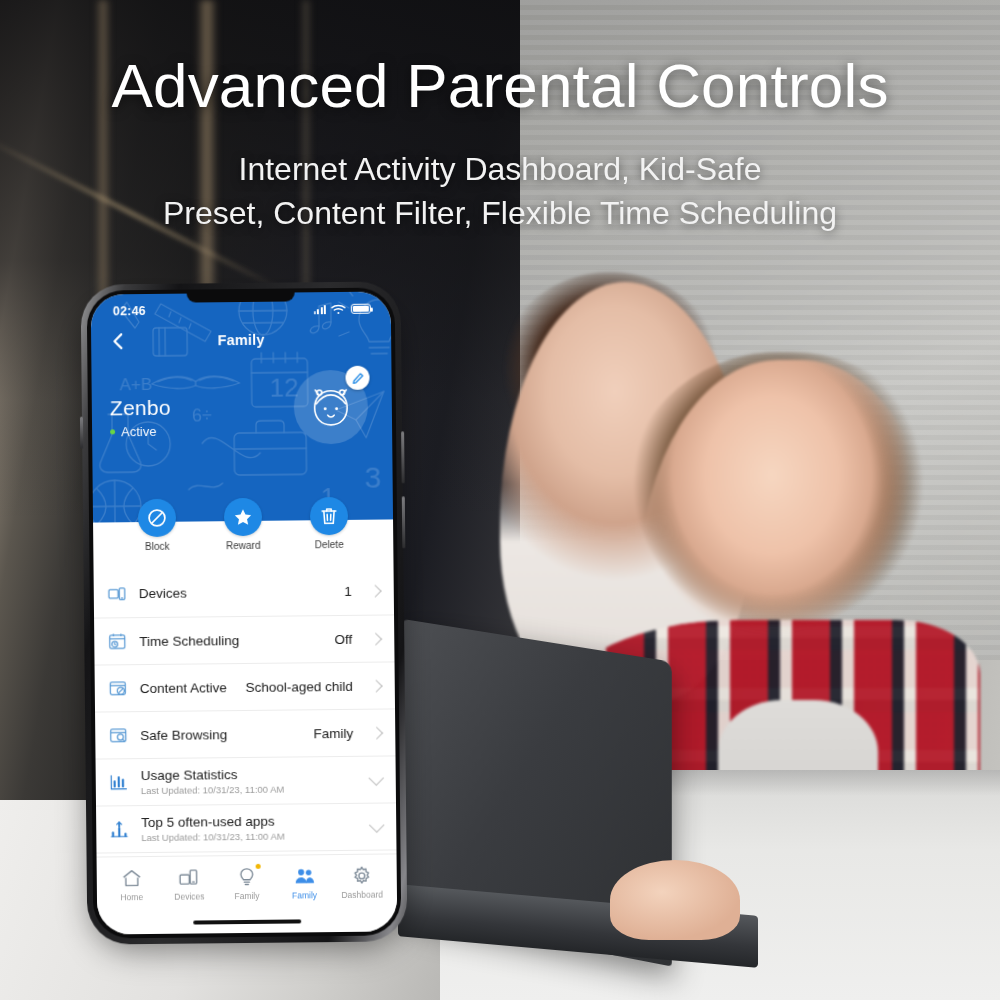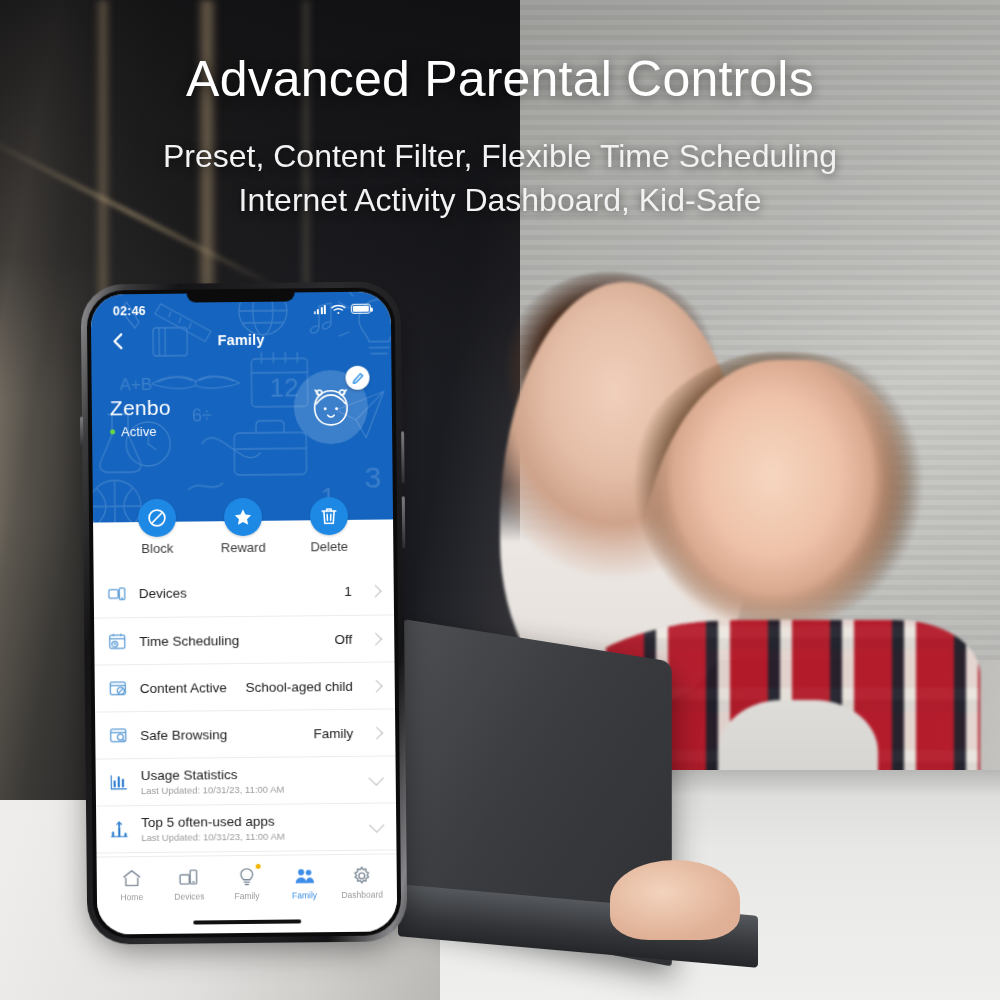--- a/index.html
+++ b/index.html
@@ -111,21 +111,21 @@
   .hand2 {
     position:absolute; left:880px; top:790px; width:120px; height:120px;
     background:radial-gradient(60% 60% at 45% 40%, #f3d3bd, #ddaf94);
     border-radius:44%;
   }
   .blurwrap { filter:blur(1.4px); position:absolute; inset:0; }
 
   
   #headline { position:absolute; left:0; right:0; top:52px; text-align:center; z-index:5; }
   #headline h1 {
-    font-size:50px; font-weight:400; color:#ffffff; letter-spacing:.2px;
+    font-size:62px; font-weight:400; color:#ffffff; letter-spacing:.2px;
     line-height:1.1; text-shadow:0 2px 12px rgba(0,0,0,.55);
     font-family:"Liberation Sans", sans-serif;
   }
   #headline .sub {
     margin-top:28px; font-size:32px; font-weight:400; color:#f2f2f2;
     line-height:1.36; text-shadow:0 2px 10px rgba(0,0,0,.55);
   }
 
   
   #phone {
@@ -217,21 +217,21 @@
     height:48px; background:#fff;
     display:flex; justify-content:center; gap:26px;
   }
   .act { width:60px; text-align:center; position:relative; top:-23px; }
   .act .circ {
     width:38px; height:38px; border-radius:50%; margin:0 auto;
     background:#1e88e5; display:flex; align-items:center; justify-content:center;
     box-shadow:0 1px 3px rgba(0,0,0,.18);
   }
   .act .circ svg { width:22px; height:22px; }
-  .act .lbl { margin-top:4px; font-size:13px; color:#3a3a3a; }
+  .act .lbl { margin-top:4px; font-size:10px; color:#3a3a3a; }
 
   
   .list { flex:1 1 auto; background:#fff; overflow:hidden; }
   .row {
     display:flex; align-items:center; gap:12px;
     height:47px; padding:0 14px 0 13px;
     border-top:1px solid #ececec;
     background:#fff;
   }
   .row.two { height:47px; align-items:center; }
@@ -285,22 +285,22 @@
   <div class="bg-table"></div>
   <div class="bg-shadowfloor"></div>
   <div class="laptop-lid"></div>
   <div class="laptop-base"></div>
   <div class="hand"></div>
 </div>
 
 <div id="headline">
   <h1>Advanced Parental Controls</h1>
   <div class="sub">
+    <div>Internet Activity Dashboard, Kid-Safe</div>
     <div>Preset, Content Filter, Flexible Time Scheduling</div>
-    <div>Internet Activity Dashboard, Kid-Safe</div>
   </div>
 </div>
 
 <div id="phone">
   <div class="phone-shadow"></div>
   <div class="phone-body">
     <div class="sidebtn-l"></div>
     <div class="sidebtn sb1"></div>
     <div class="sidebtn sb2"></div>
     <div class="phone-inner">

